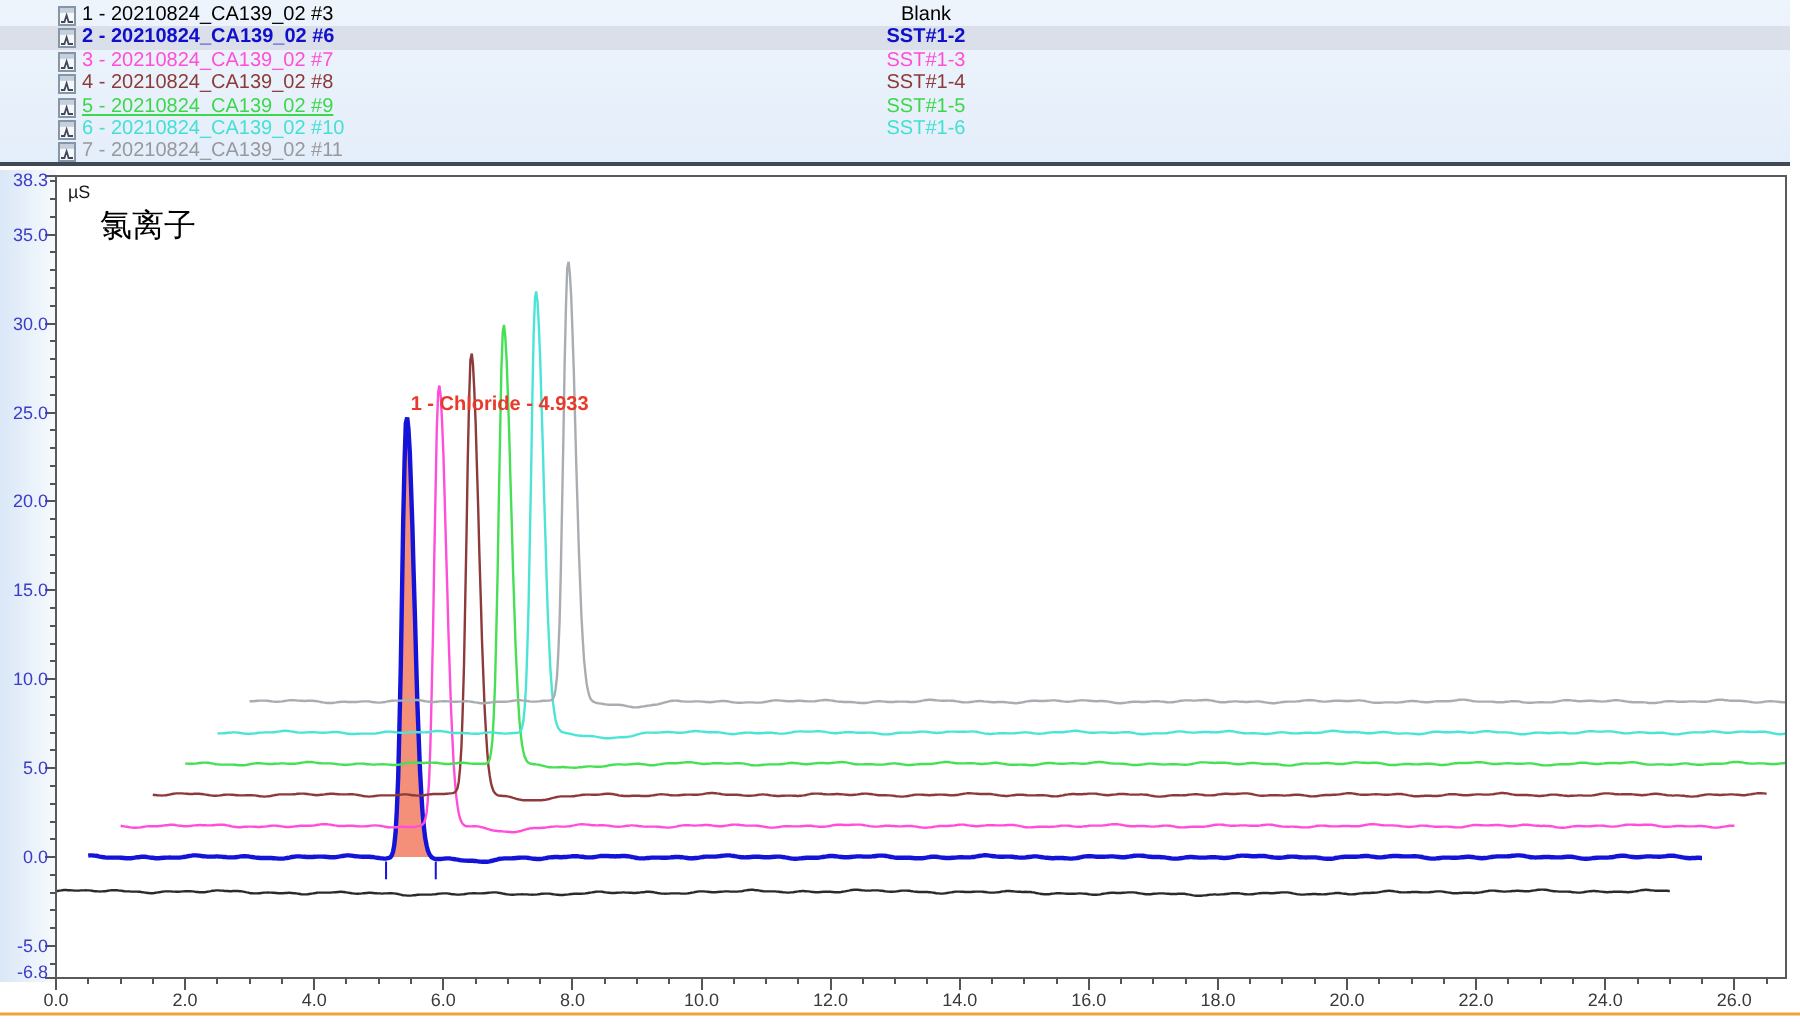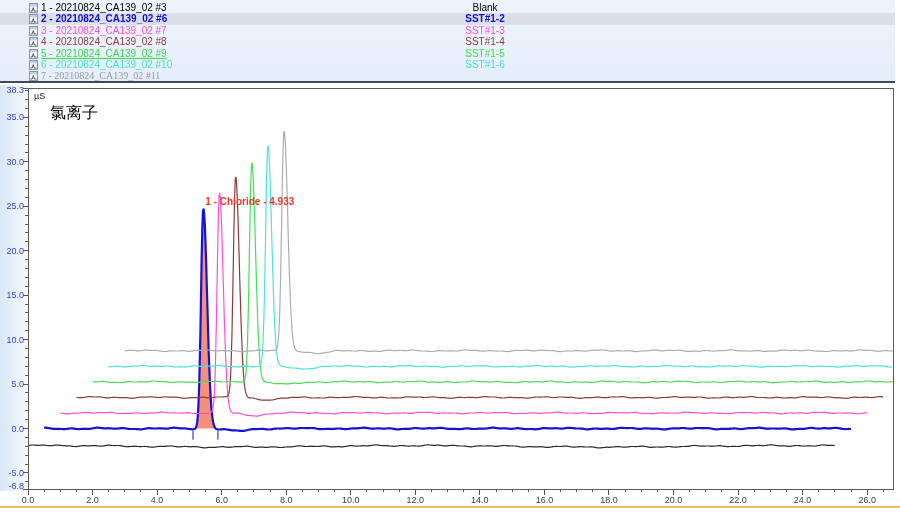--- a/index.html
+++ b/index.html
@@ -7,21 +7,21 @@
        font-family:"Liberation Sans","DejaVu Sans",sans-serif;}
   .legend-panel{position:absolute;left:0;top:0;width:895px;height:83px;
 яя    background:#e9f1fb;border-bottom:2px solid #3f4a57;box-sizing:border-box;}
   .legend-panel{background:linear-gradient(#eef4fc,#e4eefa);}
   .legend-rows{padding-top:2px;}
   .legend-row{position:relative;height:11.4px;line-height:11.4px;
     font-size:10px;white-space:nowrap;cursor:default;}
   .legend-row.selected{background:#dbdfe9;font-weight:bold;}
   .legend-row .licon{position:absolute;left:29px;top:1px;width:9px;height:10px;}
   .legend-row .lname{position:absolute;left:41px;top:0;}
-  .legend-row .lsample{position:absolute;left:420px;width:130px;top:0;text-align:center;}
+  .legend-row .lsample{position:absolute;left:398px;width:130px;top:0;text-align:center;}
   .plot-wrap{position:absolute;left:0;top:85px;width:900px;height:432px;}
   svg text{font-family:"Liberation Sans","DejaVu Sans",sans-serif;}
 </style>
 </head>
 <body>
 
 <div class="legend-panel">
   <div class="legend-rows" id="legend-rows">
   <div class="legend-row">
     <span class="licon">
@@ -96,21 +96,21 @@
   </div>
 
   <div class="legend-row">
     <span class="licon">
       <svg width="9" height="10" viewBox="0 0 9 10">
         <rect x="0.5" y="0.5" width="8" height="9" fill="#f5f7f9" stroke="#8796a6"></rect>
         <rect x="1" y="1" width="7" height="2.4" fill="#c4d0dc"></rect>
         <path d="M1.5 8 L3.2 8 L4.3 4.6 L5.3 8 L7.5 8" stroke="#40485a" fill="none" stroke-width="0.9"></path>
       </svg>
     </span>
-    <span class="lname" style="color: rgb(151, 153, 156); font-family: Liberation Serif, serif;">7 - 20210824_CA139_02 #11</span>
+    <span class="lname" style="color: rgb(151, 153, 156);">7 - 20210824_CA139_02 #11</span>
     <span class="lsample" style="color: rgb(151, 153, 156); margin-top: 27px;">SST#2</span>
   </div>
 </div>
 </div>
 
 <div class="plot-wrap">
   <svg id="chart" width="900" height="432" viewBox="0 0 900 432">
       <defs>
         <linearGradient id="strip" x1="0" y1="0" x2="1" y2="0">
           <stop offset="0" stop-color="#d9e7f7"></stop>

